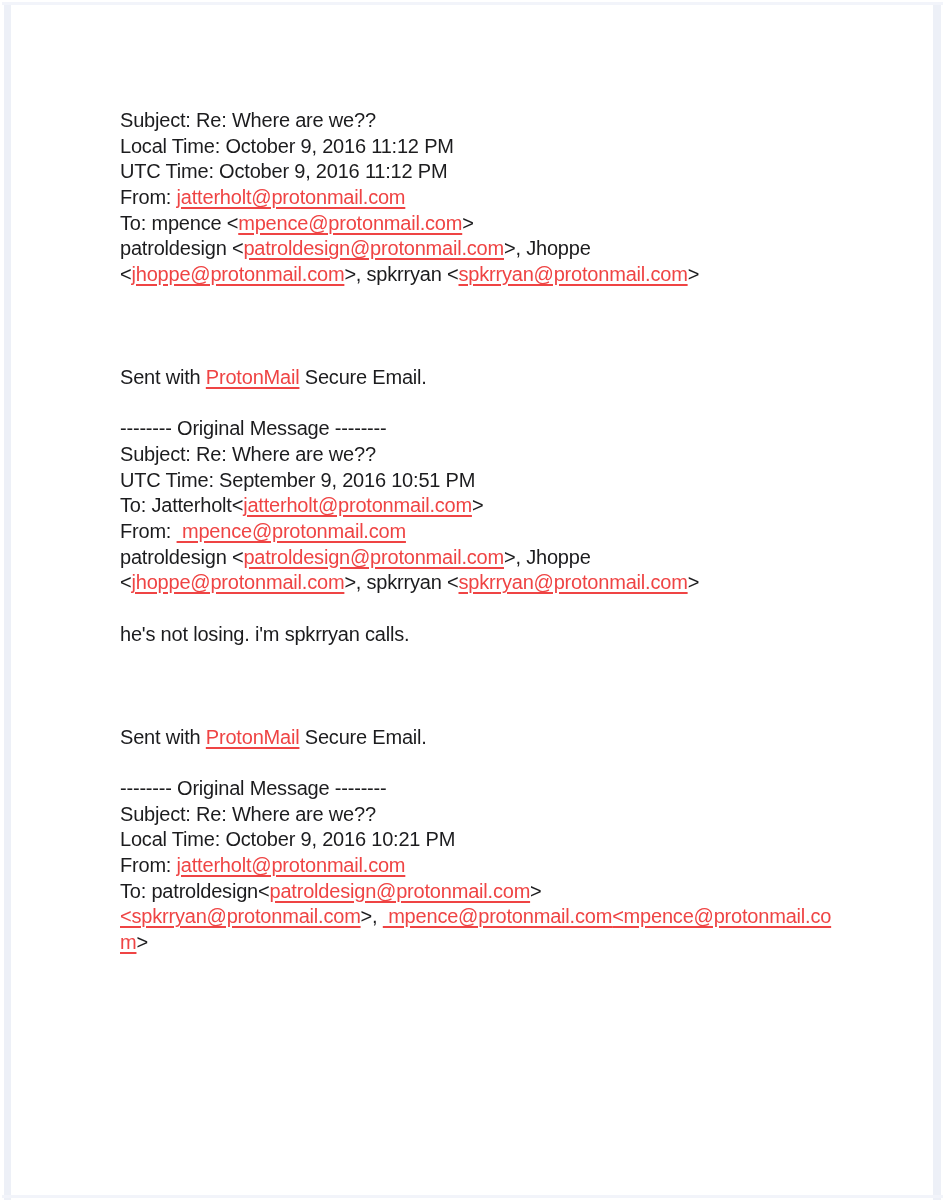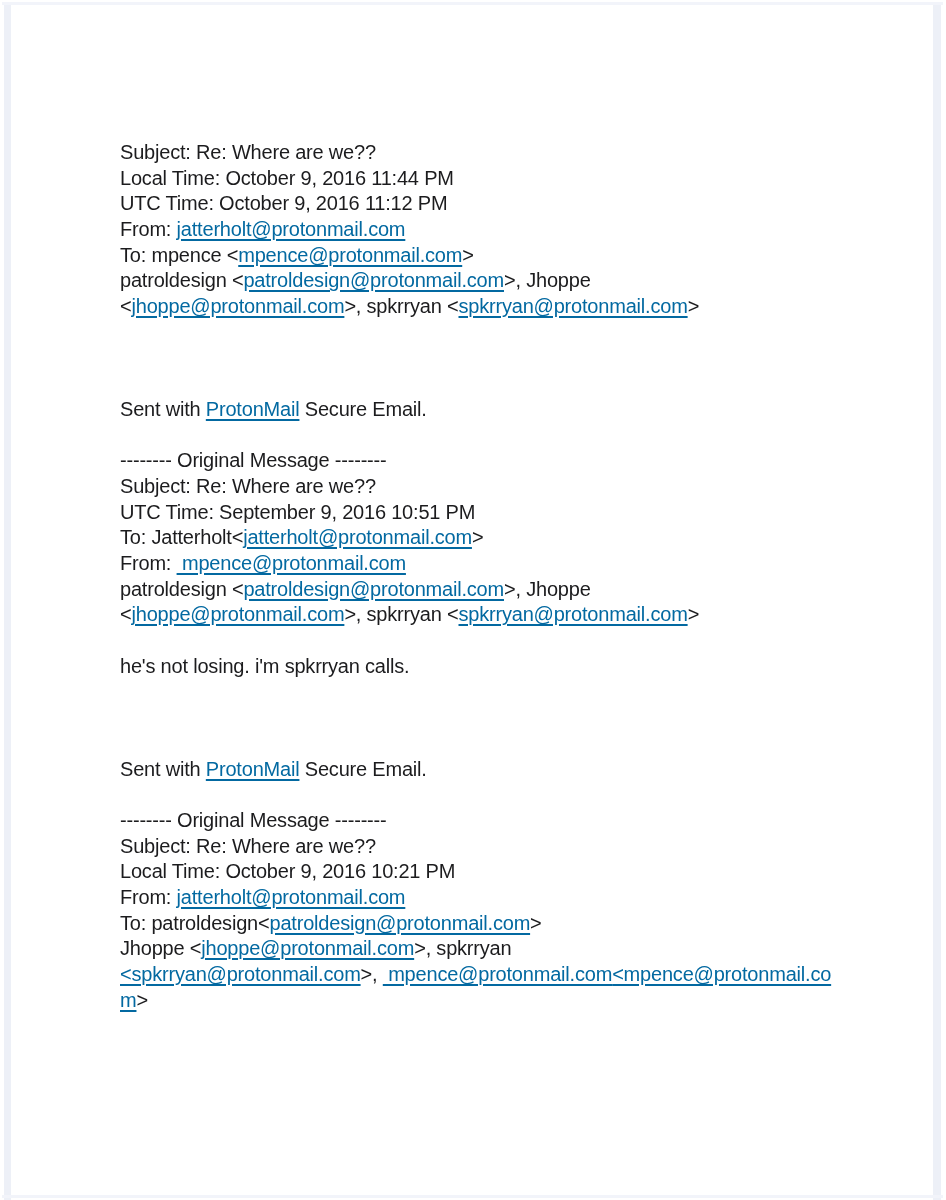--- a/index.html
+++ b/index.html
@@ -16,50 +16,49 @@
   .edge-right  { left: 933px; top: 5px; width: 8px;  height: 1195px; }
   .edge-top    { left: 2px;  top: 2px;  width: 941px; height: 3px; background: #f2f4fa; }
   .edge-bottom { left: 2px;  top: 1195px; width: 941px; height: 3px; background: #f2f4fa; }
 
   .content {
     position: absolute;
     left: 120px; top: 108px;
     width: 790px;
     color: #1c1c1e;
     font-size: 20px;
-    margin-top: 32px;
   }
   .line {
     height: 25.7px;
     line-height: 25.7px;
     white-space: pre;           
     font-size: 20px;
     letter-spacing: -0.2px;
   }
   .link {
     text-decoration: underline;
     text-decoration-thickness: 1.6px;
     text-underline-offset: 2.5px;
-    color: #0369a1;
+    color: #ef4444;
     cursor: pointer;
   }
 </style>
 </head>
 <body>
 
 <div class="edge edge-left"></div>
 <div class="edge edge-right"></div>
 <div class="edge edge-top"></div>
 <div class="edge edge-bottom"></div>
 
 <div class="content">
 
   <div>
     <div class="line"><span>Subject: Re: Where are we??</span></div>
-    <div class="line"><span>Local Time: October 9, 2016 11:44 PM</span></div>
+    <div class="line"><span>Local Time: October 9, 2016 11:12 PM</span></div>
     <div class="line"><span>UTC Time: October 9, 2016 11:12 PM</span></div>
     <div class="line"><span>From: </span><span class="link">jatterholt@protonmail.com</span></div>
     <div class="line"><span>To: mpence &lt;</span><span class="link">mpence@protonmail.com</span><span>&gt;</span></div>
     <div class="line"><span>patroldesign &lt;</span><span class="link">patroldesign@protonmail.com</span><span>&gt;, Jhoppe</span></div>
     <div class="line"><span>&lt;</span><span class="link">jhoppe@protonmail.com</span><span>&gt;, spkrryan &lt;</span><span class="link">spkrryan@protonmail.com</span><span>&gt;</span></div>
     <div class="line"></div>
     <div class="line"></div>
     <div class="line"></div>
     <div class="line"><span>Sent with </span><span class="link">ProtonMail</span><span> Secure Email.</span></div>
     <div class="line"></div>
@@ -81,18 +80,17 @@
     <div class="line"><span>Sent with </span><span class="link">ProtonMail</span><span> Secure Email.</span></div>
     <div class="line"></div>
   </div>
 
   <div>
     <div class="line">-------- Original Message --------</div>
     <div class="line"><span>Subject: Re: Where are we??</span></div>
     <div class="line"><span>Local Time: October 9, 2016 10:21 PM</span></div>
     <div class="line"><span>From: </span><span class="link">jatterholt@protonmail.com</span></div>
     <div class="line"><span>To: patroldesign</span><span>&lt;</span><span class="link">patroldesign@protonmail.com</span><span>&gt;</span></div>
-    <div class="line"><span>Jhoppe &lt;</span><span class="link">jhoppe@protonmail.com</span><span>&gt;, spkrryan</span></div>
     <div class="line"><span class="link">&lt;spkrryan@protonmail.com</span><span>&gt;, </span><span class="link"> mpence@protonmail.com</span><span class="link">&lt;mpence@protonmail.co</span></div>
     <div class="line"><span class="link">m</span><span>&gt;</span></div>
   </div>
 
 </div>
 
 </body></html>

